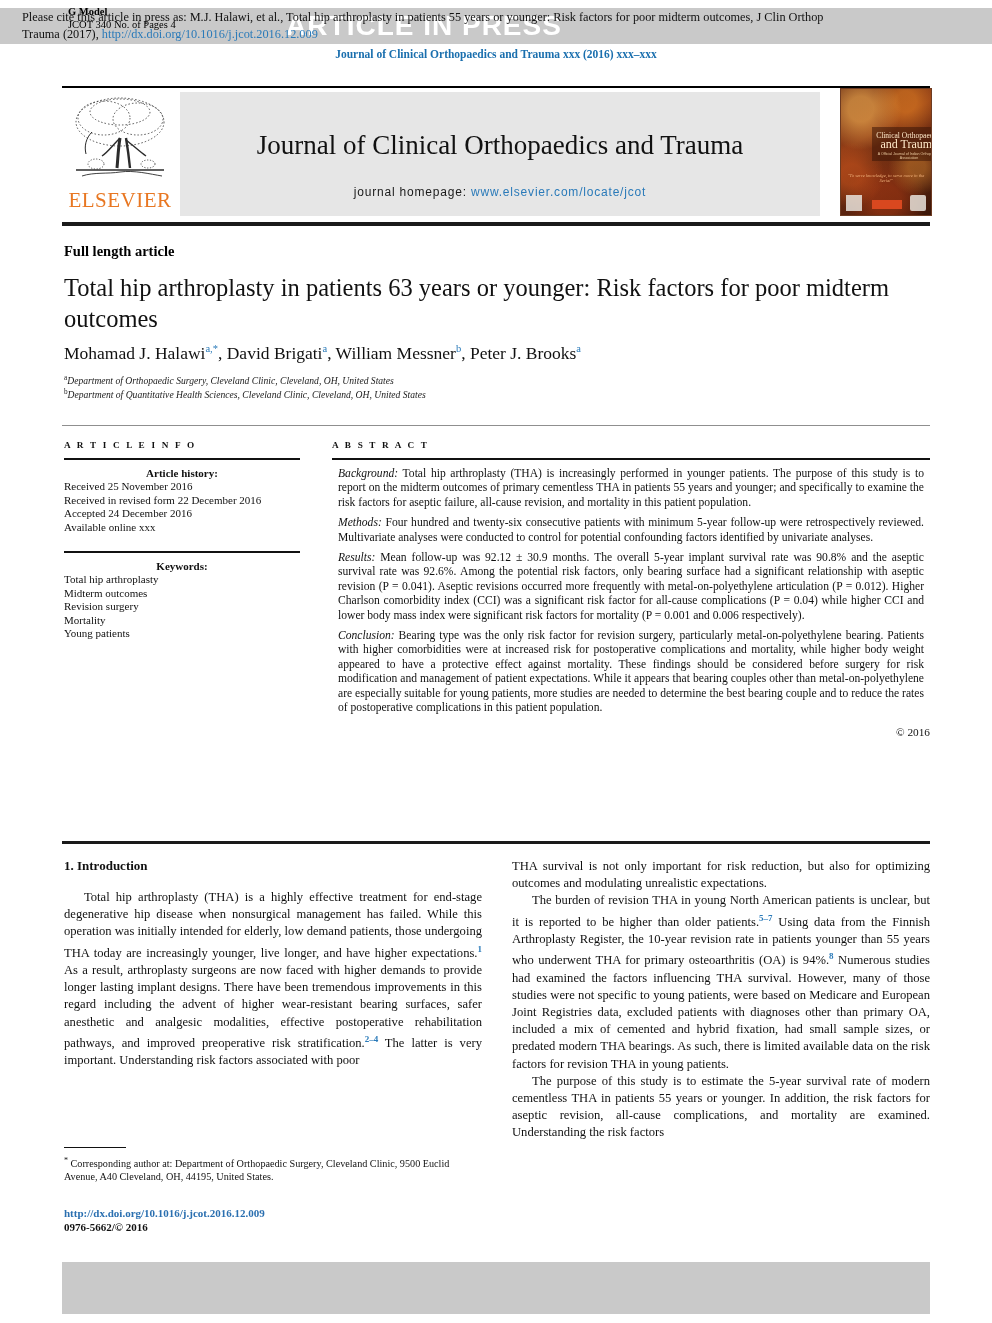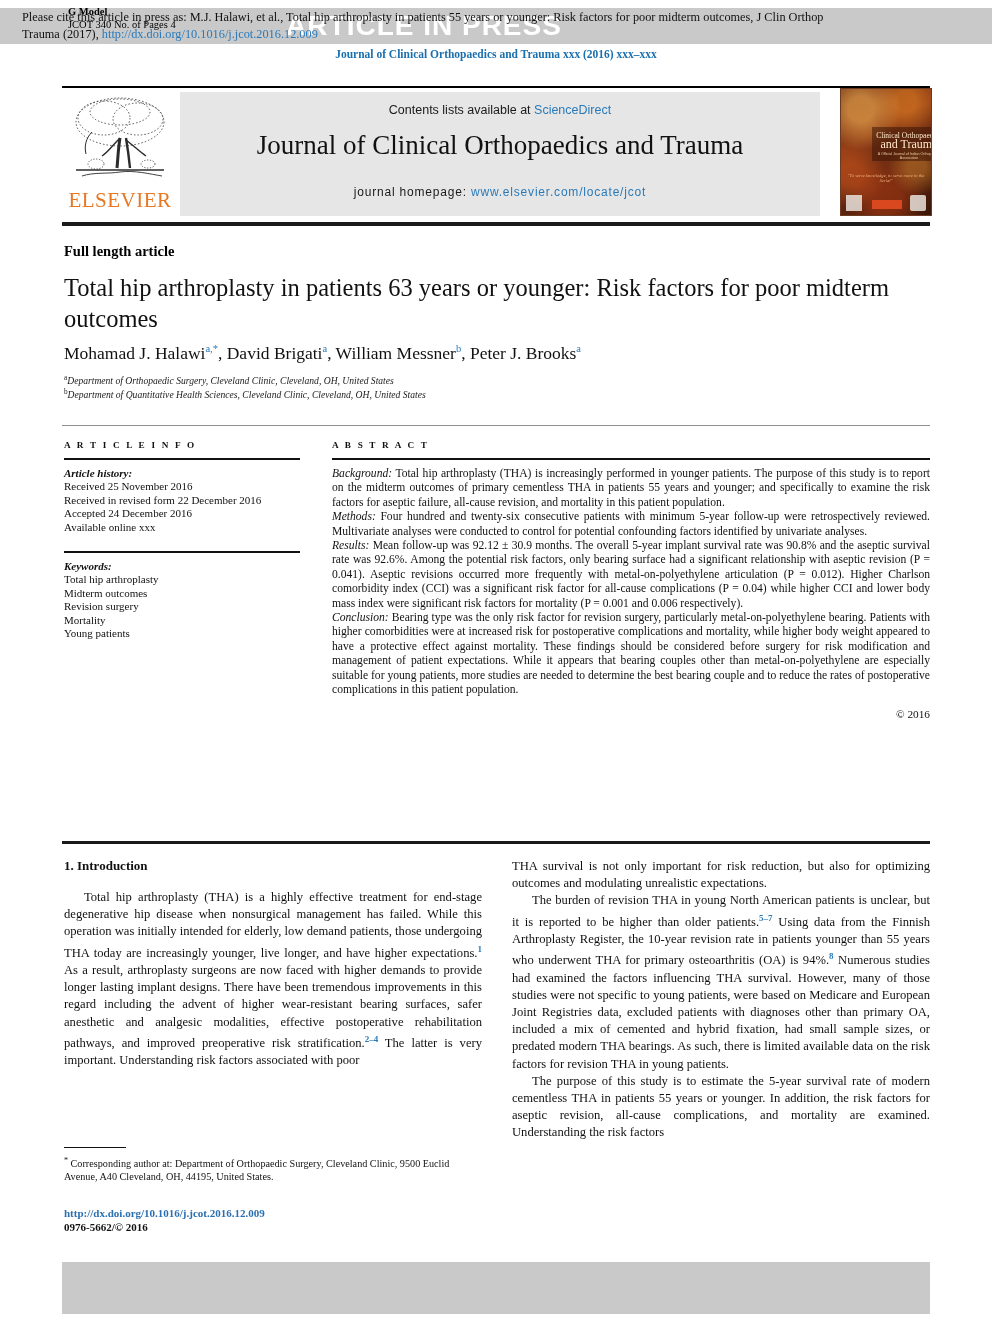--- a/index.html
+++ b/index.html
@@ -305,30 +305,30 @@
     height: 2px;
     background: #111;
     margin-bottom: 7px;
   }
   .info-body {
     font-family: "Liberation Serif", serif;
     font-size: 11px;
     line-height: 13.4px;
     color: #111;
   }
-  .info-body .it { font-style: italic; font-weight: bold; }
+  .info-body .it { font-weight: bold; text-align: center; }
   .kw-block { margin-top: 17px; }
   .abs-body {
     font-family: "Liberation Serif", serif;
     font-size: 11.6px;
     line-height: 14.4px;
     text-align: justify;
     color: #111;
   }
-  .abs-body p { margin: 0; }
+  .abs-body p { margin: 6px; }
   .abs-body .lead { font-style: italic; }
   .copyright {
     text-align: right;
     font-family: "Liberation Serif", serif;
     font-size: 11.3px;
     margin-top: 9px;
     color: #111;
   }
   .block-rule-bottom {
     position: absolute;
@@ -459,21 +459,20 @@
             <path d="M14 84 C26 80 40 82 52 80 C66 78 82 82 94 84" stroke-width="0.9"></path>
             <ellipse cx="28" cy="72" rx="8" ry="5" stroke-dasharray="1.2 1.6"></ellipse>
             <ellipse cx="80" cy="72" rx="7" ry="4" stroke-dasharray="1.2 1.6"></ellipse>
           </g>
         </svg>
       </div>
       <div class="elsevier-word">ELSEVIER</div>
     </div>
 
     <div class="mast-center">
-      <div class="contents-line"><span>Contents lists available at </span><span class="sd">ScienceDirect</span></div>
       <div class="journal-title-big">Journal of Clinical Orthopaedics and Trauma</div>
       <div class="homepage-line"><span>journal homepage: </span><span class="url">www.elsevier.com/locate/jcot</span></div>
     </div>
 
     <div class="cover-thumb">
       <div class="cover-band">
         <div class="cover-t1">Clinical Orthopaedics</div>
         <div class="cover-t2">and Trauma</div>
         <div class="cover-sub">A Official Journal of Indian Orthopaedic Association</div>
       </div>

